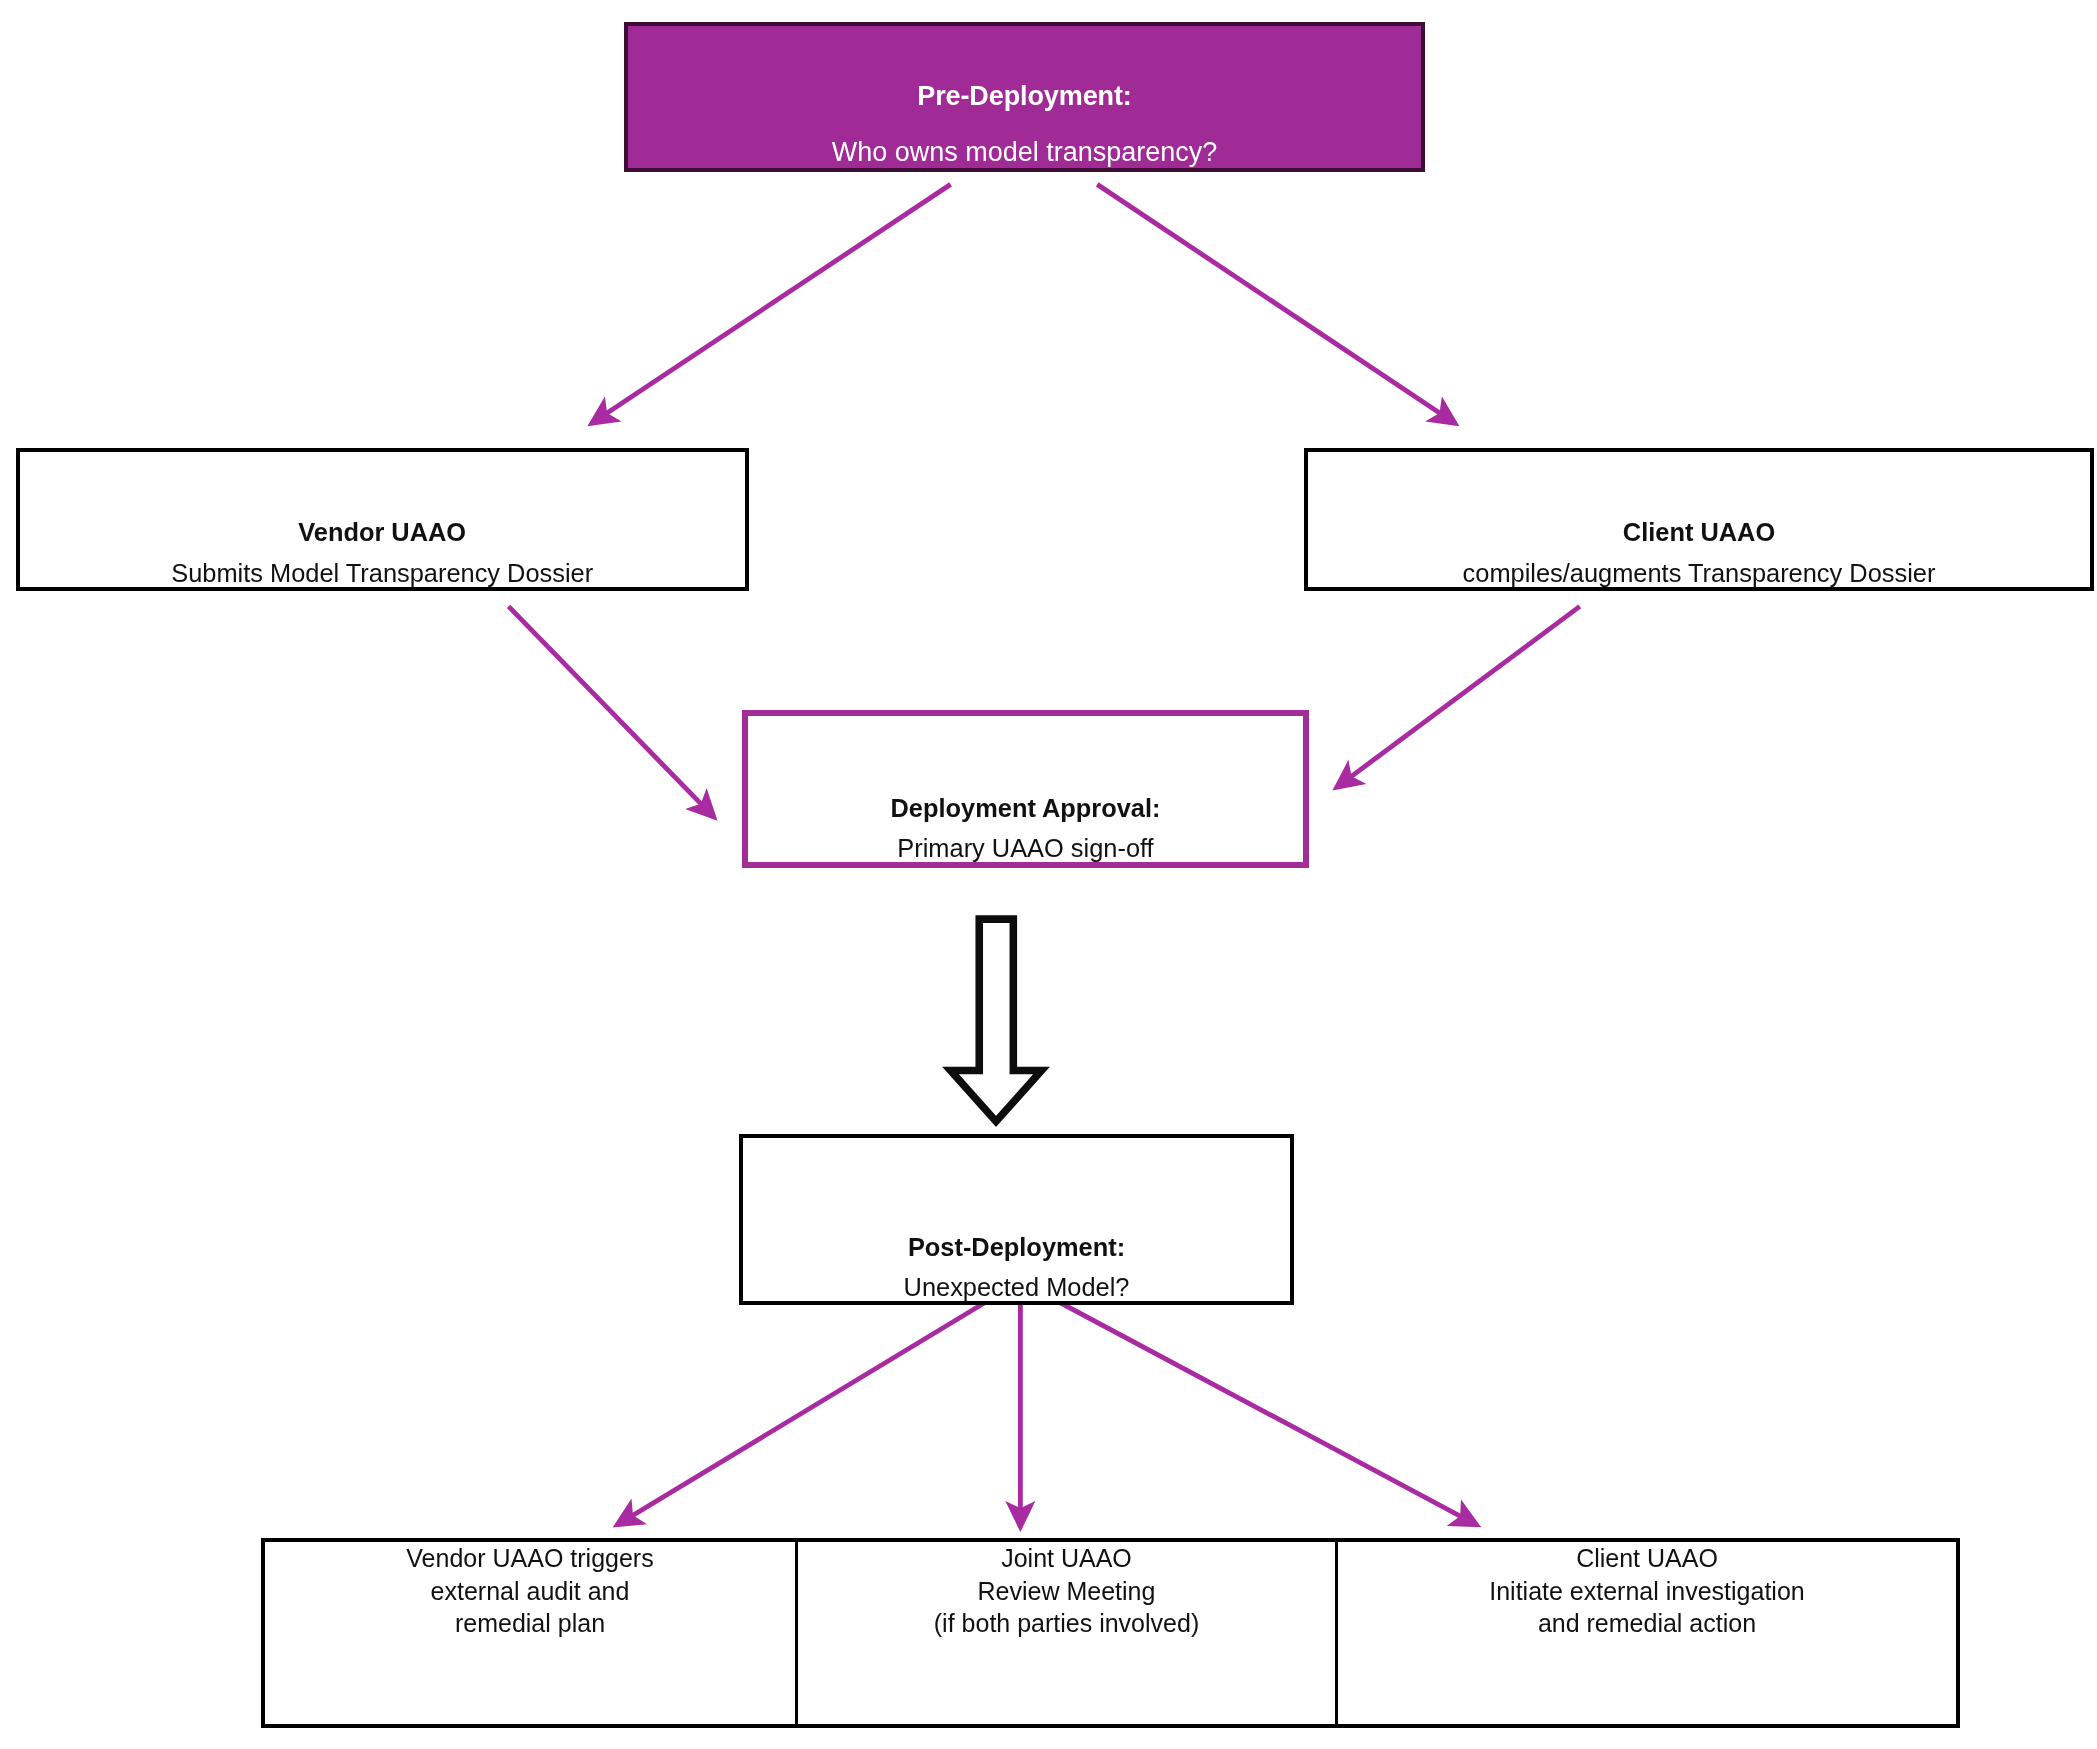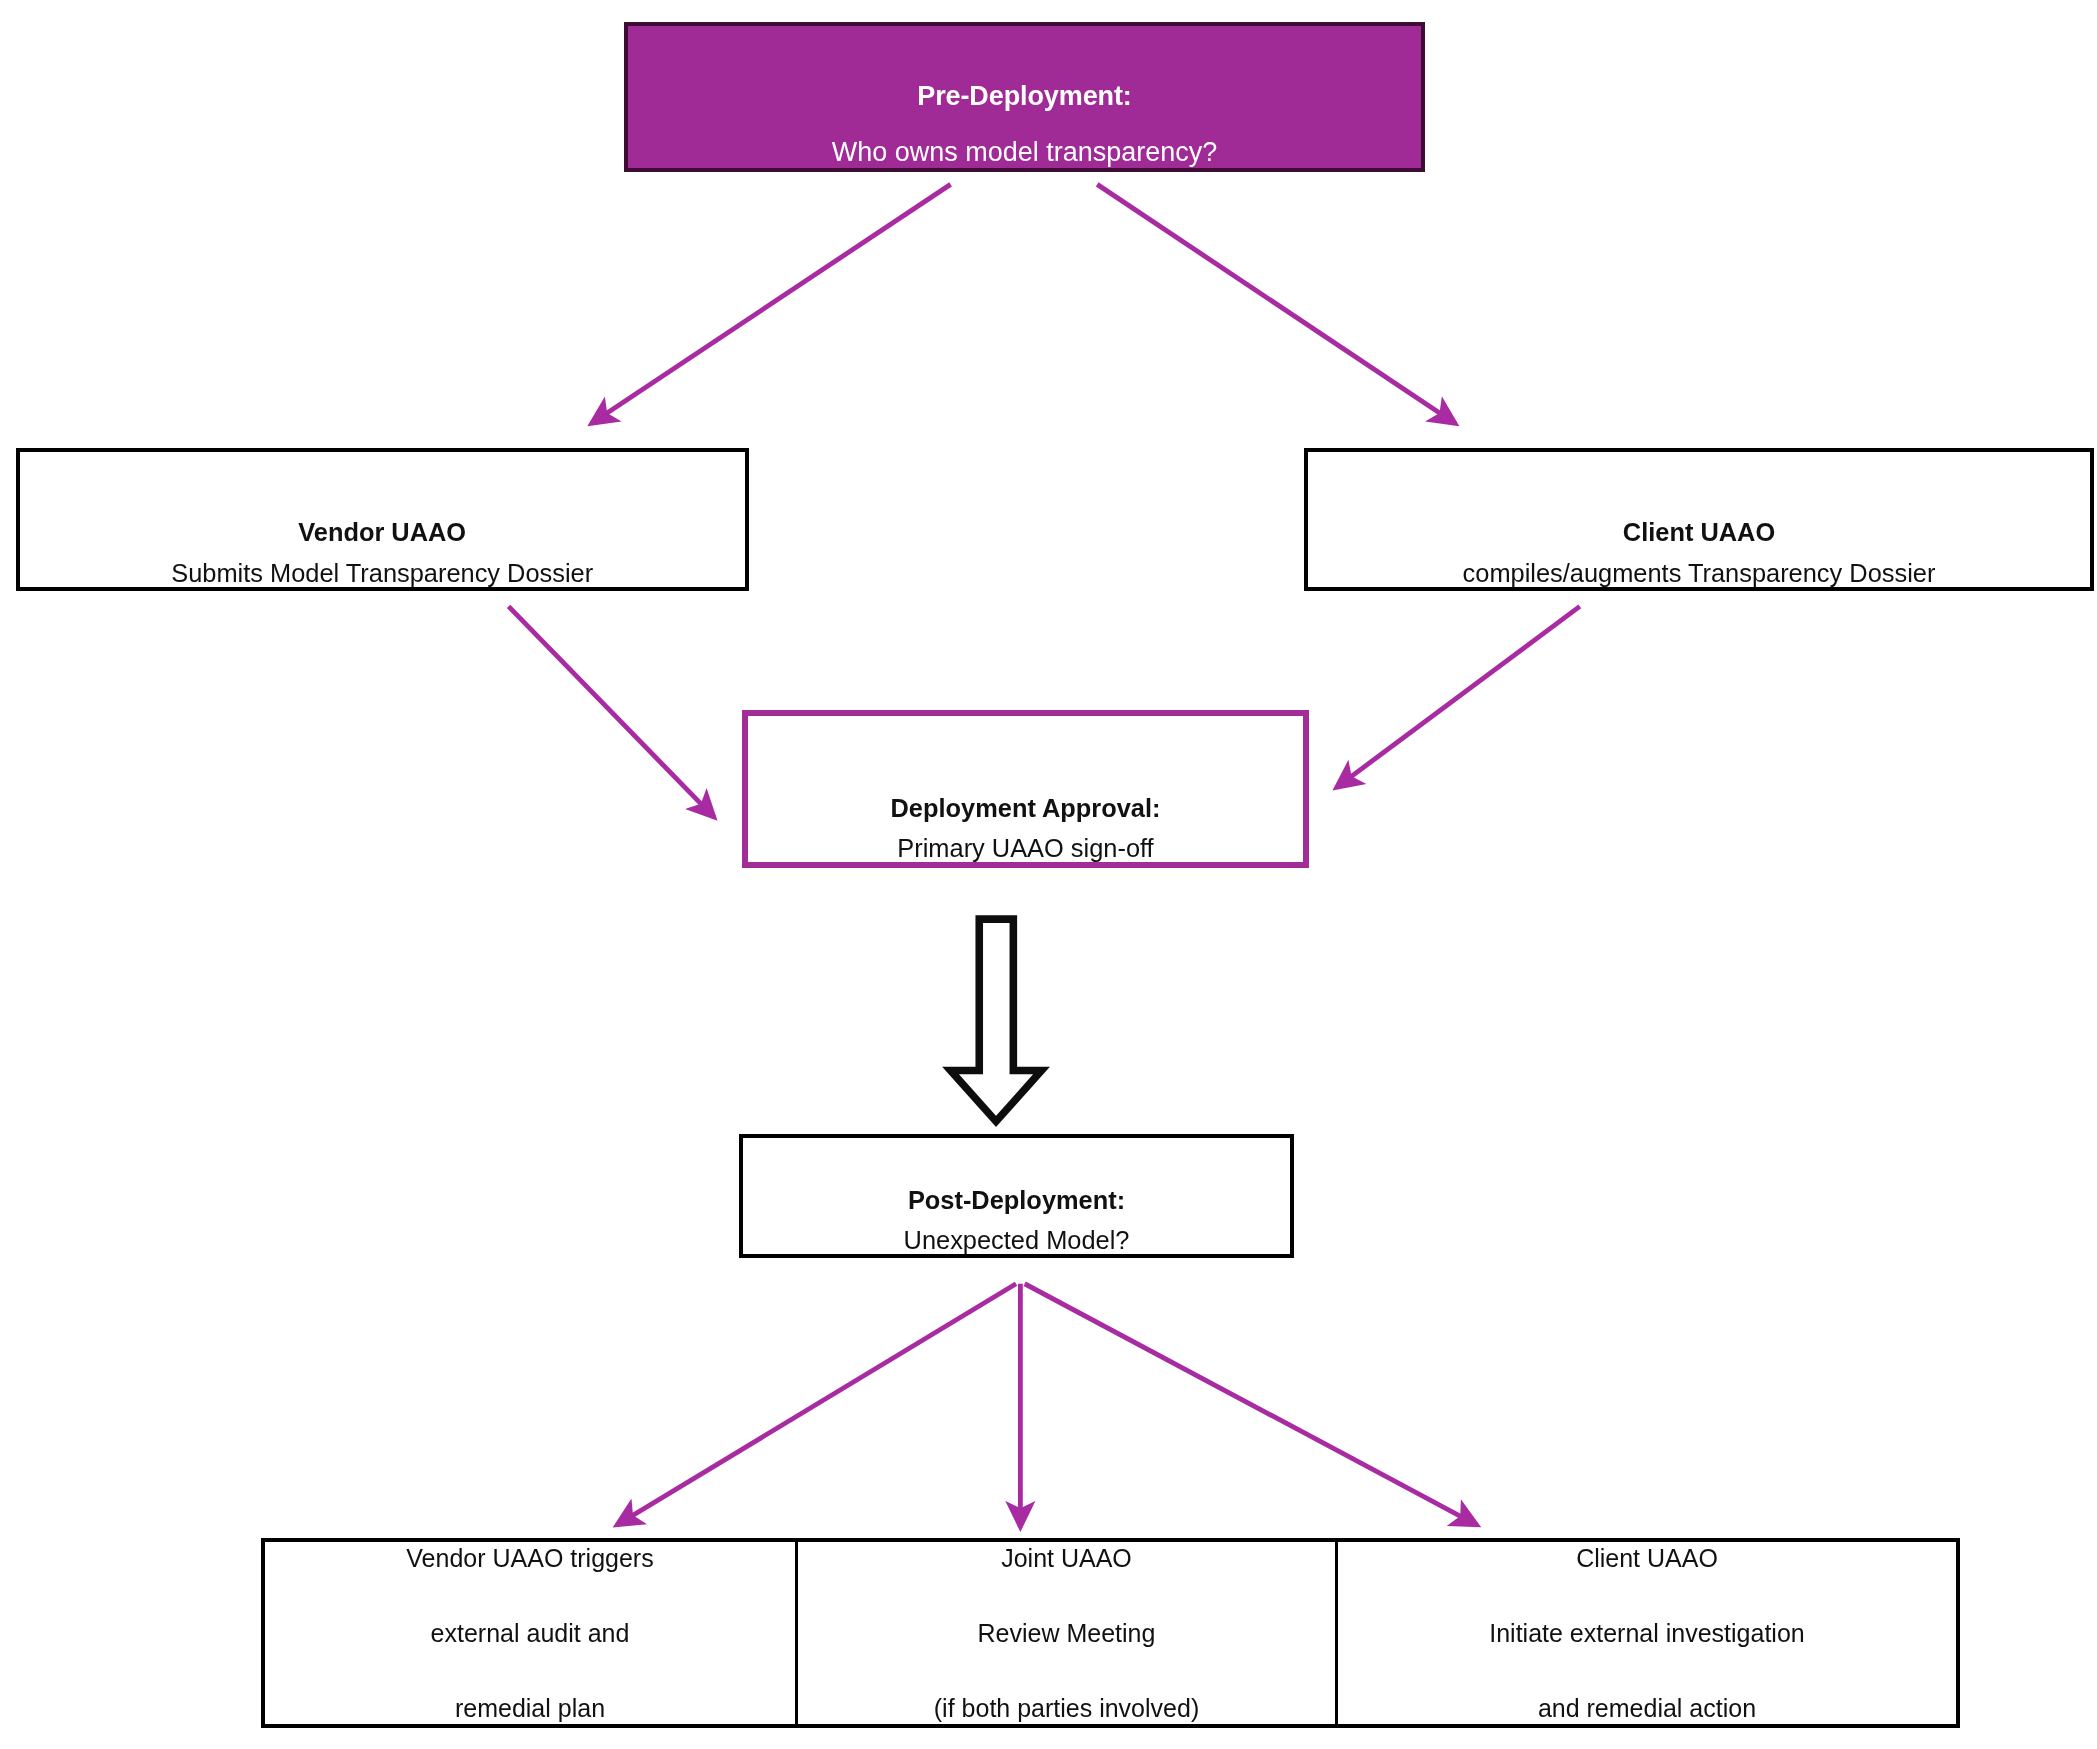--- a/index.html
+++ b/index.html
@@ -24,29 +24,29 @@
   #n-vendor .ttl,#n-client .ttl{font-size:25.4px;line-height:1.05;}
   #n-vendor .sub,#n-client .sub{font-size:25.4px;line-height:1.05;margin-top:15px;}
 
   
   #n-approval{left:742px;top:710px;width:567px;height:158px;
               border:6px solid #A32D96;color:#111111;}
   #n-approval .ttl{font-size:25.4px;line-height:1.05;}
   #n-approval .sub{font-size:25.4px;line-height:1.05;margin-top:14px;}
 
   
-  #n-post{left:739px;top:1134px;width:555px;height:124px;border:4.3px solid #000000;color:#111111;}
+  #n-post{left:739px;top:1134px;width:555px;height:171px;border:4.3px solid #000000;color:#111111;}
   #n-post .ttl{font-size:25.4px;line-height:1.05;}
   #n-post .sub{font-size:25.4px;line-height:1.05;margin-top:14px;}
 
   
   #n-bottom{position:absolute;left:261px;top:1538px;width:1699px;height:190px;
             box-sizing:border-box;border:4.3px solid #000000;display:flex;background:#ffffff;}
   .cell{box-sizing:border-box;display:flex;flex-direction:column;align-items:center;
-        justify-content:space-between;text-align:center;color:#111111;font-size:25px;line-height:1.30;
+        justify-content:flex-start;text-align:center;color:#111111;font-size:25px;line-height:1.30;
         padding:0 6.5px;}
   .cell .l{display:block;}
   #cell-0{width:530px;}
   #cell-1{width:543px;border-left:3.8px solid #000000;border-right:3.8px solid #000000;}
   #cell-2{flex:1;}
 </style>
 </head>
 <body>
 
 <div id="stage">

